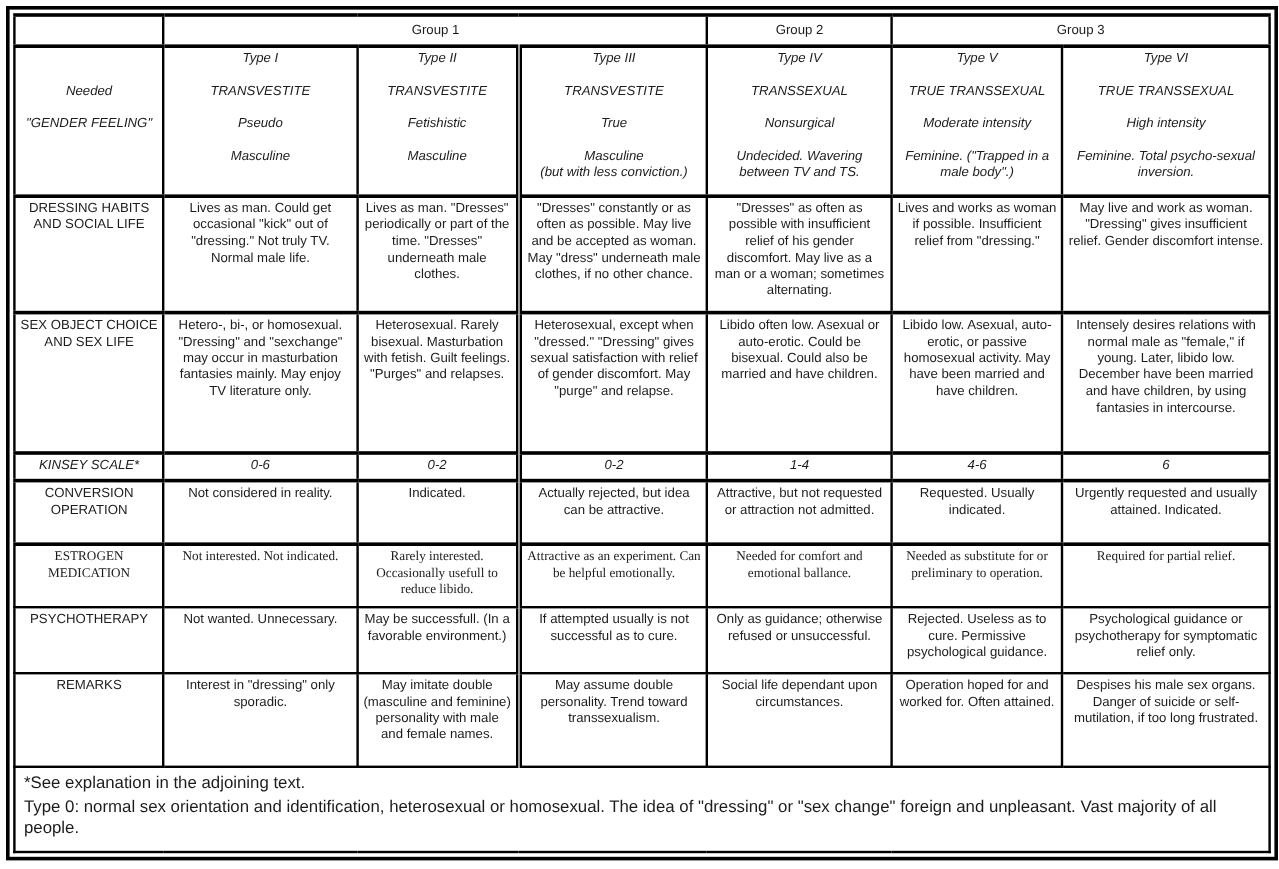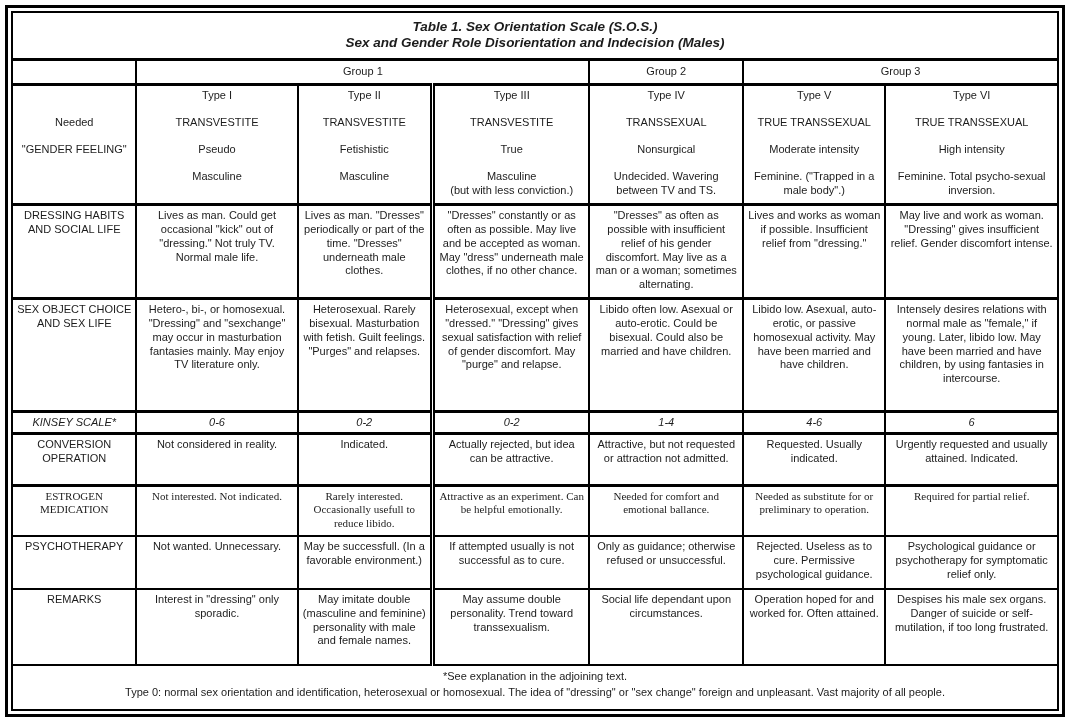--- a/index.html
+++ b/index.html
@@ -56,32 +56,33 @@
   .pcol {
     display: flex;
     flex-direction: column;
     align-items: stretch;
     height: 100%;
   }
   .pslot {
     height: 27px;
     white-space: pre-line;
     text-align: center;
+    font-style: italic;
   }
   .pslot.tall { height: auto; min-height: 27px; }
 
   tr.kinsey-row td { vertical-align: middle; padding: 2px 4px; font-style: italic; }
 
   .row-label { text-transform: none; }
 
   .foot-cell {
-    text-align: center;
+    text-align: left;
     vertical-align: top;
     padding: 4px 7px;
-    font-size: 11px;
+    font-size: 14px;
   }
   .foot-cell .fline { display: block; margin-bottom: 2px; }
 
   
   tr.title-row   { height: 38px; }
   tr.group-row   { height: 16px; padding-left: 24px; }
   tr.profile-row { height: 116px; }
   tr.r-dressing  { height: 92px; }
   tr.r-sexobject { height: 110px; }
   tr.r-kinsey    { height: 22px; }
@@ -100,26 +101,20 @@
       <col style="width:11.9%">
       <col style="width:15.4%">
       <col style="width:12.9%">
       <col style="width:15.0%">
       <col style="width:14.7%">
       <col style="width:13.6%">
       <col style="width:16.5%">
     </colgroup>
 
     <tbody>
-        <tr class="title-row">
-      <td colspan="7" class="title-cell">
-        <span class="tline">Table 1. Sex Orientation Scale (S.O.S.)</span>
-        <span class="tline">Sex and Gender Role Disorientation and Indecision (Males)</span>
-      </td>
-    </tr>
 
     <tr class="group-row hv">
       <td></td>
       <td colspan="3">Group 1</td>
       <td>Group 2</td>
       <td colspan="2">Group 3</td>
     </tr>
 
     <tr class="profile-row hv">
       <td>
@@ -191,21 +186,21 @@
       <td>May live and work as woman. "Dressing" gives insufficient relief. Gender discomfort intense.</td>
     </tr>
 
     <tr class="r-sexobject hv">
       <td class="row-label">SEX OBJECT CHOICE AND SEX LIFE</td>
       <td>Hetero-, bi-, or homosexual. "Dressing" and "sexchange" may occur in masturbation fantasies mainly. May enjoy TV literature only.</td>
       <td>Heterosexual. Rarely bisexual. Masturbation with fetish. Guilt feelings. "Purges" and relapses.</td>
       <td class="c3">Heterosexual, except when "dressed." "Dressing" gives sexual satisfaction with relief of gender discomfort. May "purge" and relapse.</td>
       <td>Libido often low. Asexual or auto-erotic. Could be bisexual. Could also be married and have children.</td>
       <td>Libido low. Asexual, auto-erotic, or passive homosexual activity. May have been married and have children.</td>
-      <td>Intensely desires relations with normal male as "female," if young. Later, libido low. May have been married and have children, by using fantasies in intercourse.</td>
+      <td>Intensely desires relations with normal male as "female," if young. Later, libido low. December have been married and have children, by using fantasies in intercourse.</td>
     </tr>
 
     <tr class="r-kinsey kinsey-row hv">
       <td class="row-label">KINSEY SCALE*</td>
       <td>0-6</td>
       <td>0-2</td>
       <td class="c3">0-2</td>
       <td>1-4</td>
       <td>4-6</td>
       <td>6</td>

